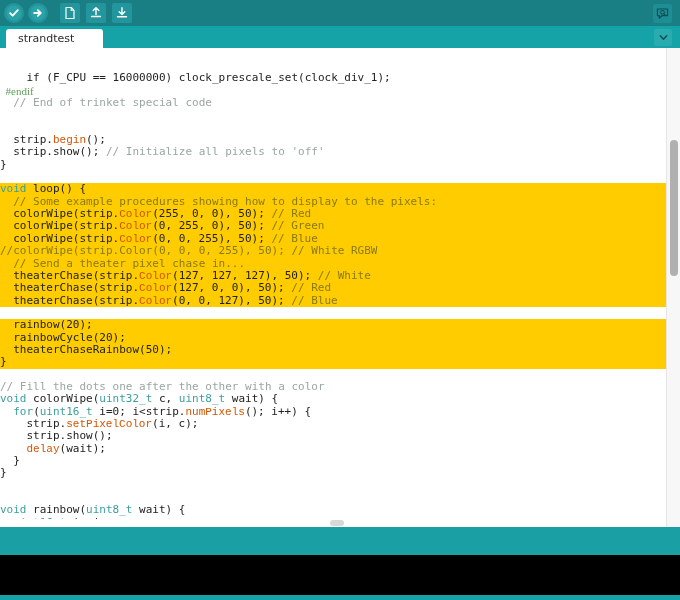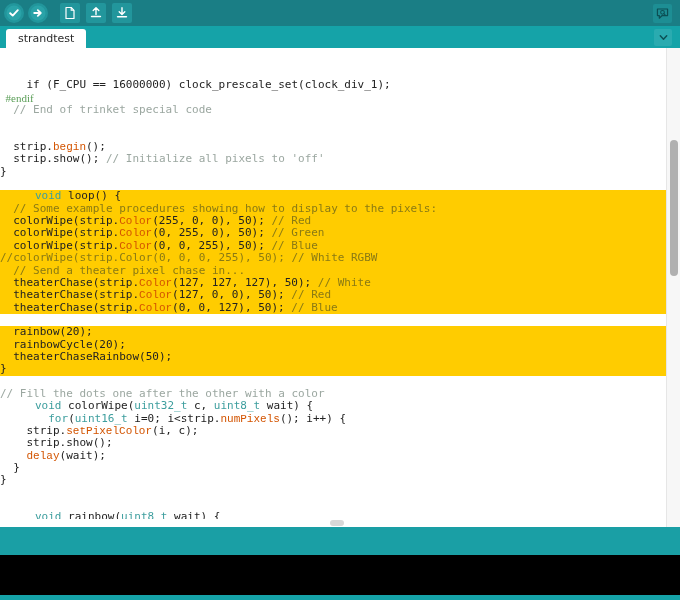--- a/index.html
+++ b/index.html
@@ -49,21 +49,21 @@
 
   
   .tabbar {
     position: absolute; left: 0; top: 26px;
     width: 680px; height: 22px;
     background: #15a3a8;
   }
   .tab {
     position: absolute; left: 6px; top: 3px;
     height: 19px;
-    padding: 0 12px 0 12px;
+    padding: 0 29px 0 12px;
     background: #ffffff;
     border-radius: 3px 3px 0 0;
     display: flex; align-items: center;
     font-size: 11px;
     color: #2b2b2b;
     font-family: "DejaVu Sans", sans-serif;
     cursor: pointer;
   }
   .tab-menu {
     position: absolute; right: 8px; top: 3px;
@@ -86,25 +86,25 @@
     width: 666px; height: 479px;
     background: #ffffff;
     overflow: hidden;
   }
   .code {
     font-family: "DejaVu Sans Mono", monospace;
     font-size: 11px;
     line-height: 12.35px;
     color: #222222;
     white-space: pre;
-    padding-top: 19px;
+    padding-top: 12px;
   }
   .code .ln { height: 12.35px; }
   .hl { background: #ffcc00; }
-  .kw  { color: #3d9e9e; margin-left: 35px; }       
+  .kw  { color: #3d9e9e; }       
   .typ { color: #3d9e9e; }       
   .fn  { color: #d35400; font-family: Liberation Mono, monospace; }       
   .cmt { color: #9ba7a0; }       
   .pre { color: #5a9e57; font-family: Liberation Serif, serif; }       
   .cmt-hl { color: #8a7a14; }    
   .num { color: #222222; }
 
   
   .vscroll {
     position: absolute; right: 0; top: 48px;

